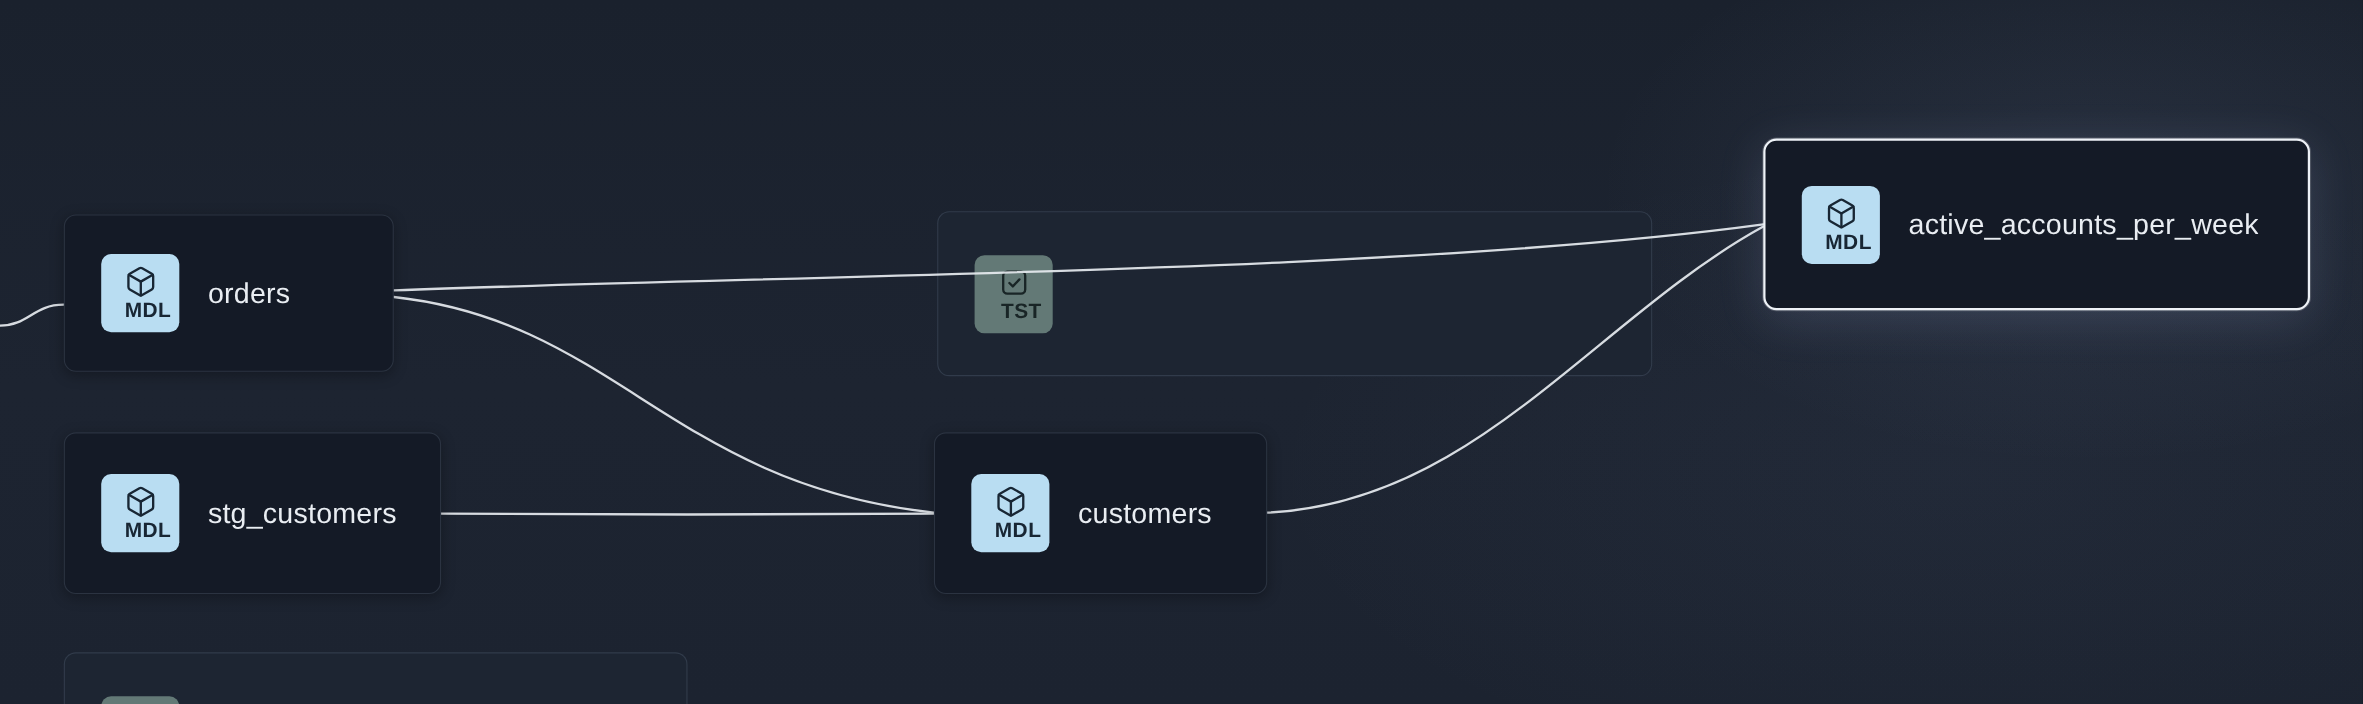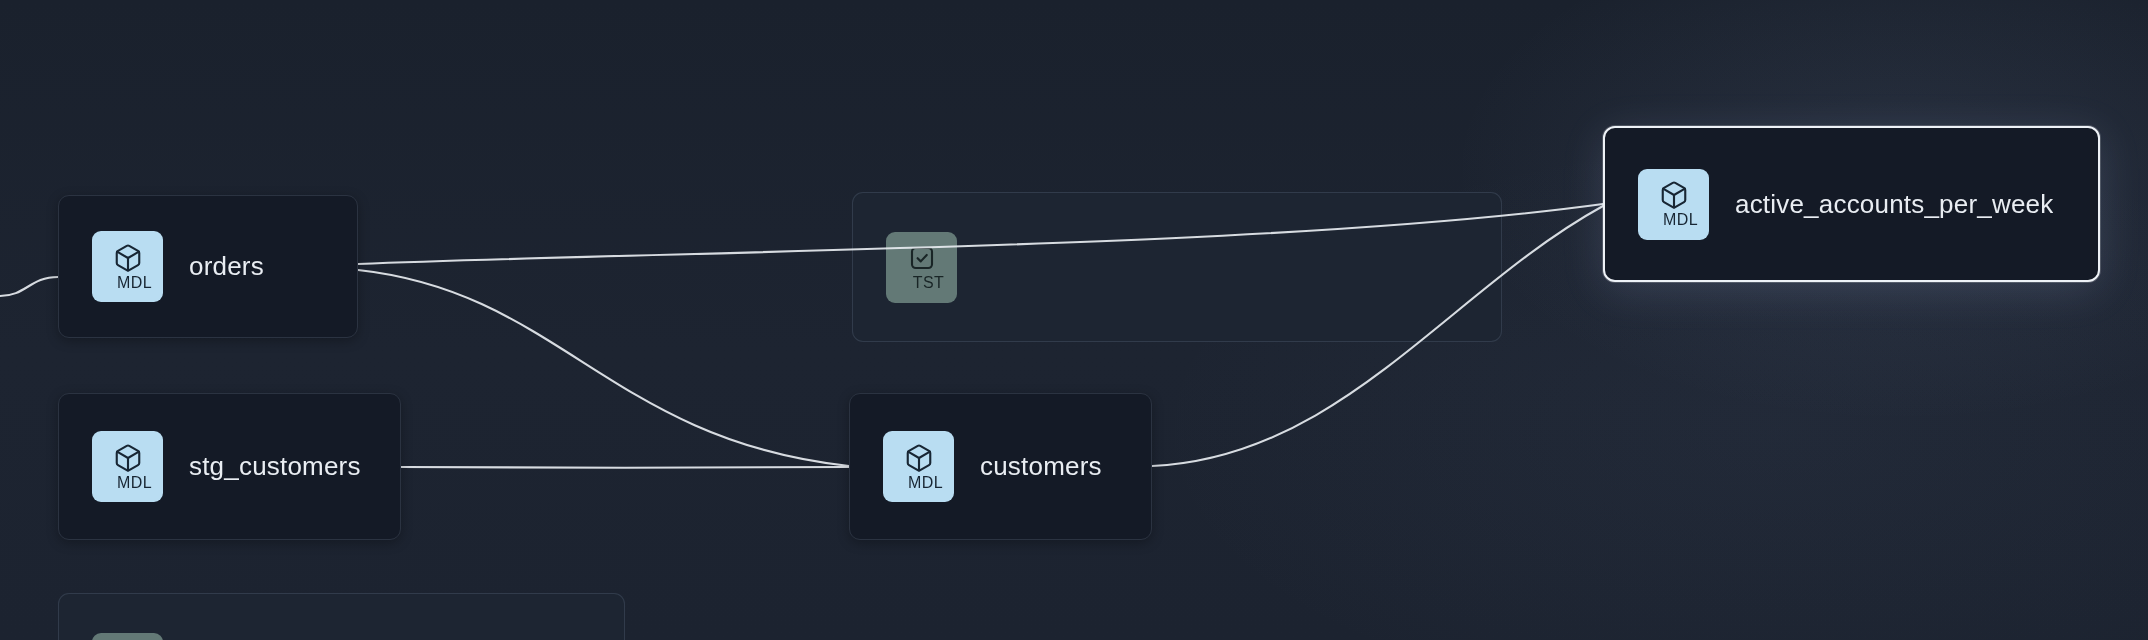--- a/index.html
+++ b/index.html
@@ -61,22 +61,22 @@
     display: flex;
     flex-direction: column;
     align-items: center;
     justify-content: center;
     gap: 2px;
   }
   .badge-model { background: #b9ddf2; }
   .badge-test  { background: #9dbfae; }
   .badge svg { width: 30px; height: 30px; }
   .badge-text {
-    font-size: 16px;
-    font-weight: 400;
+    font-size: 19px;
+    font-weight: 700;
     letter-spacing: 0.4px;
     color: #182634;
     line-height: 1;
     margin-left: 14px;
   }
   
   #node-orders        { left: 58px;   top: 195px; width: 300px; height: 143px; }
   #node-stg-customers { left: 58px;   top: 393px; width: 343px; height: 147px; }
   #node-test          { left: 852px;  top: 192px; width: 650px; height: 150px; }
   #node-customers     { left: 849px;  top: 393px; width: 303px; height: 147px; }

